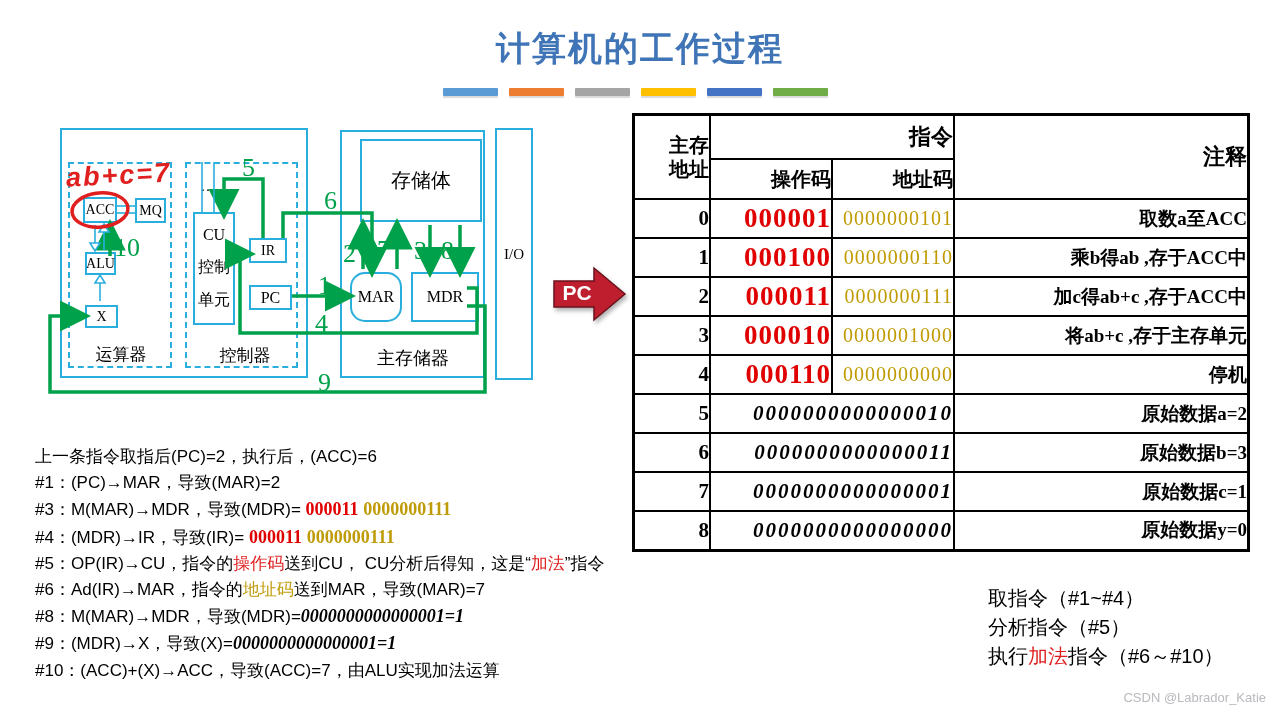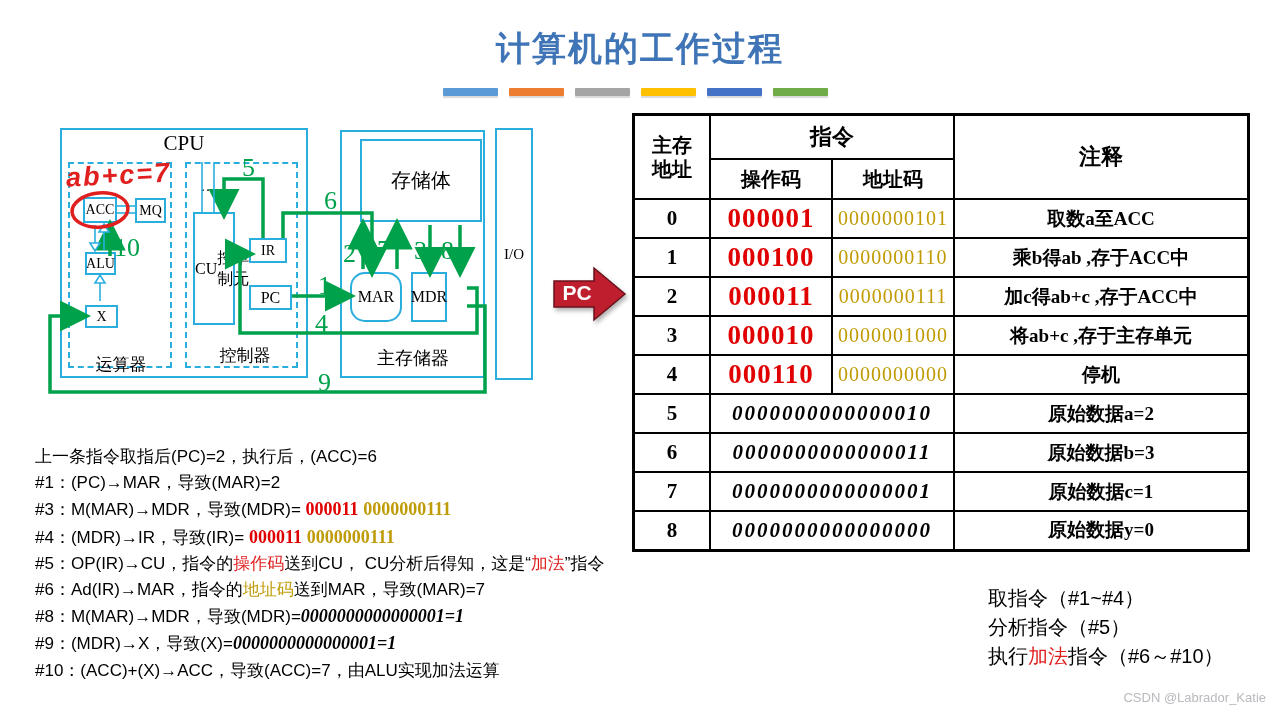--- a/index.html
+++ b/index.html
@@ -16,41 +16,41 @@
   .b3{background:#ffc000}.b4{background:#4472c4}.b5{background:#70ad47}
 
   
   #diagram{position:absolute;left:30px;top:110px;width:535px;height:315px;}
   .dbox{position:absolute;border:2px solid #2aaede;box-sizing:border-box;background:transparent;}
   .dashed{border-style:dashed;border-width:2px;}
   .dlabel{position:absolute;font-family:"Liberation Serif","DejaVu Serif",serif;color:#000;
           text-align:center;white-space:nowrap;}
   .reg{display:flex;align-items:center;justify-content:center;
        font-family:"Liberation Serif","DejaVu Serif",serif;font-size:14px;}
-  #cu-box{display:flex;flex-direction:row;align-items:center;justify-content:space-evenly;
+  #cu-box{display:flex;flex-direction:column;align-items:center;justify-content:space-evenly;
        font-family:"Liberation Serif","DejaVu Serif",serif;font-size:16px;}
   #io-box{display:flex;align-items:center;justify-content:center;
        font-family:"Liberation Serif","DejaVu Serif",serif;font-size:15px;}
   .gnum{position:absolute;color:#00a14b;font-family:"Liberation Serif","DejaVu Serif",serif;
         font-size:26px;line-height:1;}
   #handwriting{position:absolute;left:36px;top:50px;color:#e01f1f;font-size:27px;
         font-weight:bold;font-style:italic;transform:rotate(-3deg);letter-spacing:2px;}
   #diagram svg{position:absolute;left:0;top:0;pointer-events:none;}
 
   
   #pc-pointer{position:absolute;left:552px;top:264px;width:78px;height:62px;
         filter:drop-shadow(2px 3px 2px rgba(0,0,0,.3));}
   #pc-pointer-label{position:absolute;left:8px;top:17px;width:34px;text-align:center;
         color:#fff;font-size:21px;font-weight:bold;}
 
   
   #memory-table{position:absolute;left:632px;top:113px;}
   #memory-table table{border-collapse:collapse;table-layout:fixed;width:618px;
         font-family:"Liberation Serif","DejaVu Serif",serif;}
-  #memory-table td,#memory-table th{border:2px solid #000;text-align:center;padding:0;
+  #memory-table td,#memory-table th{border:2px solid #000;text-align:right;padding:0;
         overflow:hidden;}
   #memory-table table{border:3px solid #000;}
   th.h-addr{width:74px;font-size:20px;font-weight:bold;line-height:1.2;}
   th.h-instr{font-size:22px;font-weight:bold;height:42px;}
   th.h-comment{width:292px;font-size:22px;font-weight:bold;}
   th.h-op{width:104px;font-size:20px;font-weight:bold;height:38px;}
   th.h-ad{width:148px;font-size:20px;font-weight:bold;}
   #memory-table tr.data{height:39px;}
   td.addr{font-size:21px;font-weight:bold;}
   td.op{font-size:27px;font-weight:bold;color:#e00000;letter-spacing:1px;}
@@ -82,47 +82,46 @@
   <span class="bar b1"></span>
   <span class="bar b2"></span>
   <span class="bar b3"></span>
   <span class="bar b4"></span>
   <span class="bar b5"></span>
 </div>
 
 <div id="diagram">
 
   <div class="dbox" id="cpu-box" style="left:30px;top:18px;width:248px;height:250px;"></div>
-  <div class="dlabel" style="left:30px;top:21px;width:248px;font-size:21px;">CPU</div>
 
   <div class="dbox dashed" style="left:38px;top:52px;width:104px;height:206px;"></div>
   <div class="dbox dashed" style="left:155px;top:52px;width:113px;height:206px;"></div>
 
   <div class="dbox reg" style="left:53px;top:87px;width:34px;height:26px;">ACC</div>
   <div class="dbox reg" style="left:105px;top:88px;width:31px;height:25px;">MQ</div>
   <div class="dbox reg" style="left:55px;top:142px;width:31px;height:23px;">ALU</div>
   <div class="dbox reg" style="left:55px;top:195px;width:33px;height:23px;">X</div>
 
-  <div class="dlabel" style="left:58px;top:243px;width:66px;font-size:17px;">运算器</div>
+  <div class="dlabel" style="left:58px;top:233px;width:66px;font-size:17px;">运算器</div>
   <div class="dlabel" style="left:180px;top:234px;width:70px;font-size:17px;">控制器</div>
 
   <div class="dbox" id="cu-box" style="left:163px;top:102px;width:42px;height:113px;">
     <span>CU</span>
     <span>控制</span>
     <span>单元</span>
   </div>
   <div class="dlabel" style="left:166px;top:68px;width:24px;font-size:15px;">…</div>
 
   <div class="dbox reg" style="left:219px;top:128px;width:38px;height:25px;font-size:14px;">IR</div>
   <div class="dbox reg" style="left:219px;top:175px;width:43px;height:25px;font-size:16px;">PC</div>
 
   <div class="dbox" style="left:310px;top:20px;width:145px;height:248px;"></div>
   <div class="dbox reg" style="left:330px;top:29px;width:122px;height:83px;font-size:20px;">存储体</div>
   <div class="dbox reg" style="left:320px;top:162px;width:52px;height:50px;font-size:16px;border-radius:15px;">MAR</div>
-  <div class="dbox reg" style="left:381px;top:162px;width:36px;height:50px;font-size:16px;">MDR</div>
+  <div class="dbox reg" style="left:381px;top:162px;width:68px;height:50px;font-size:16px;">MDR</div>
   <div class="dlabel" style="left:337px;top:236px;width:92px;font-size:18px;">主存储器</div>
 
   <div class="dbox" id="io-box" style="left:465px;top:18px;width:38px;height:252px;">
     <span>I/O</span>
   </div>
 
   <div id="handwriting">ab+c=7</div>
 
   <svg width="535" height="315" viewBox="0 0 535 315">
     <defs>

